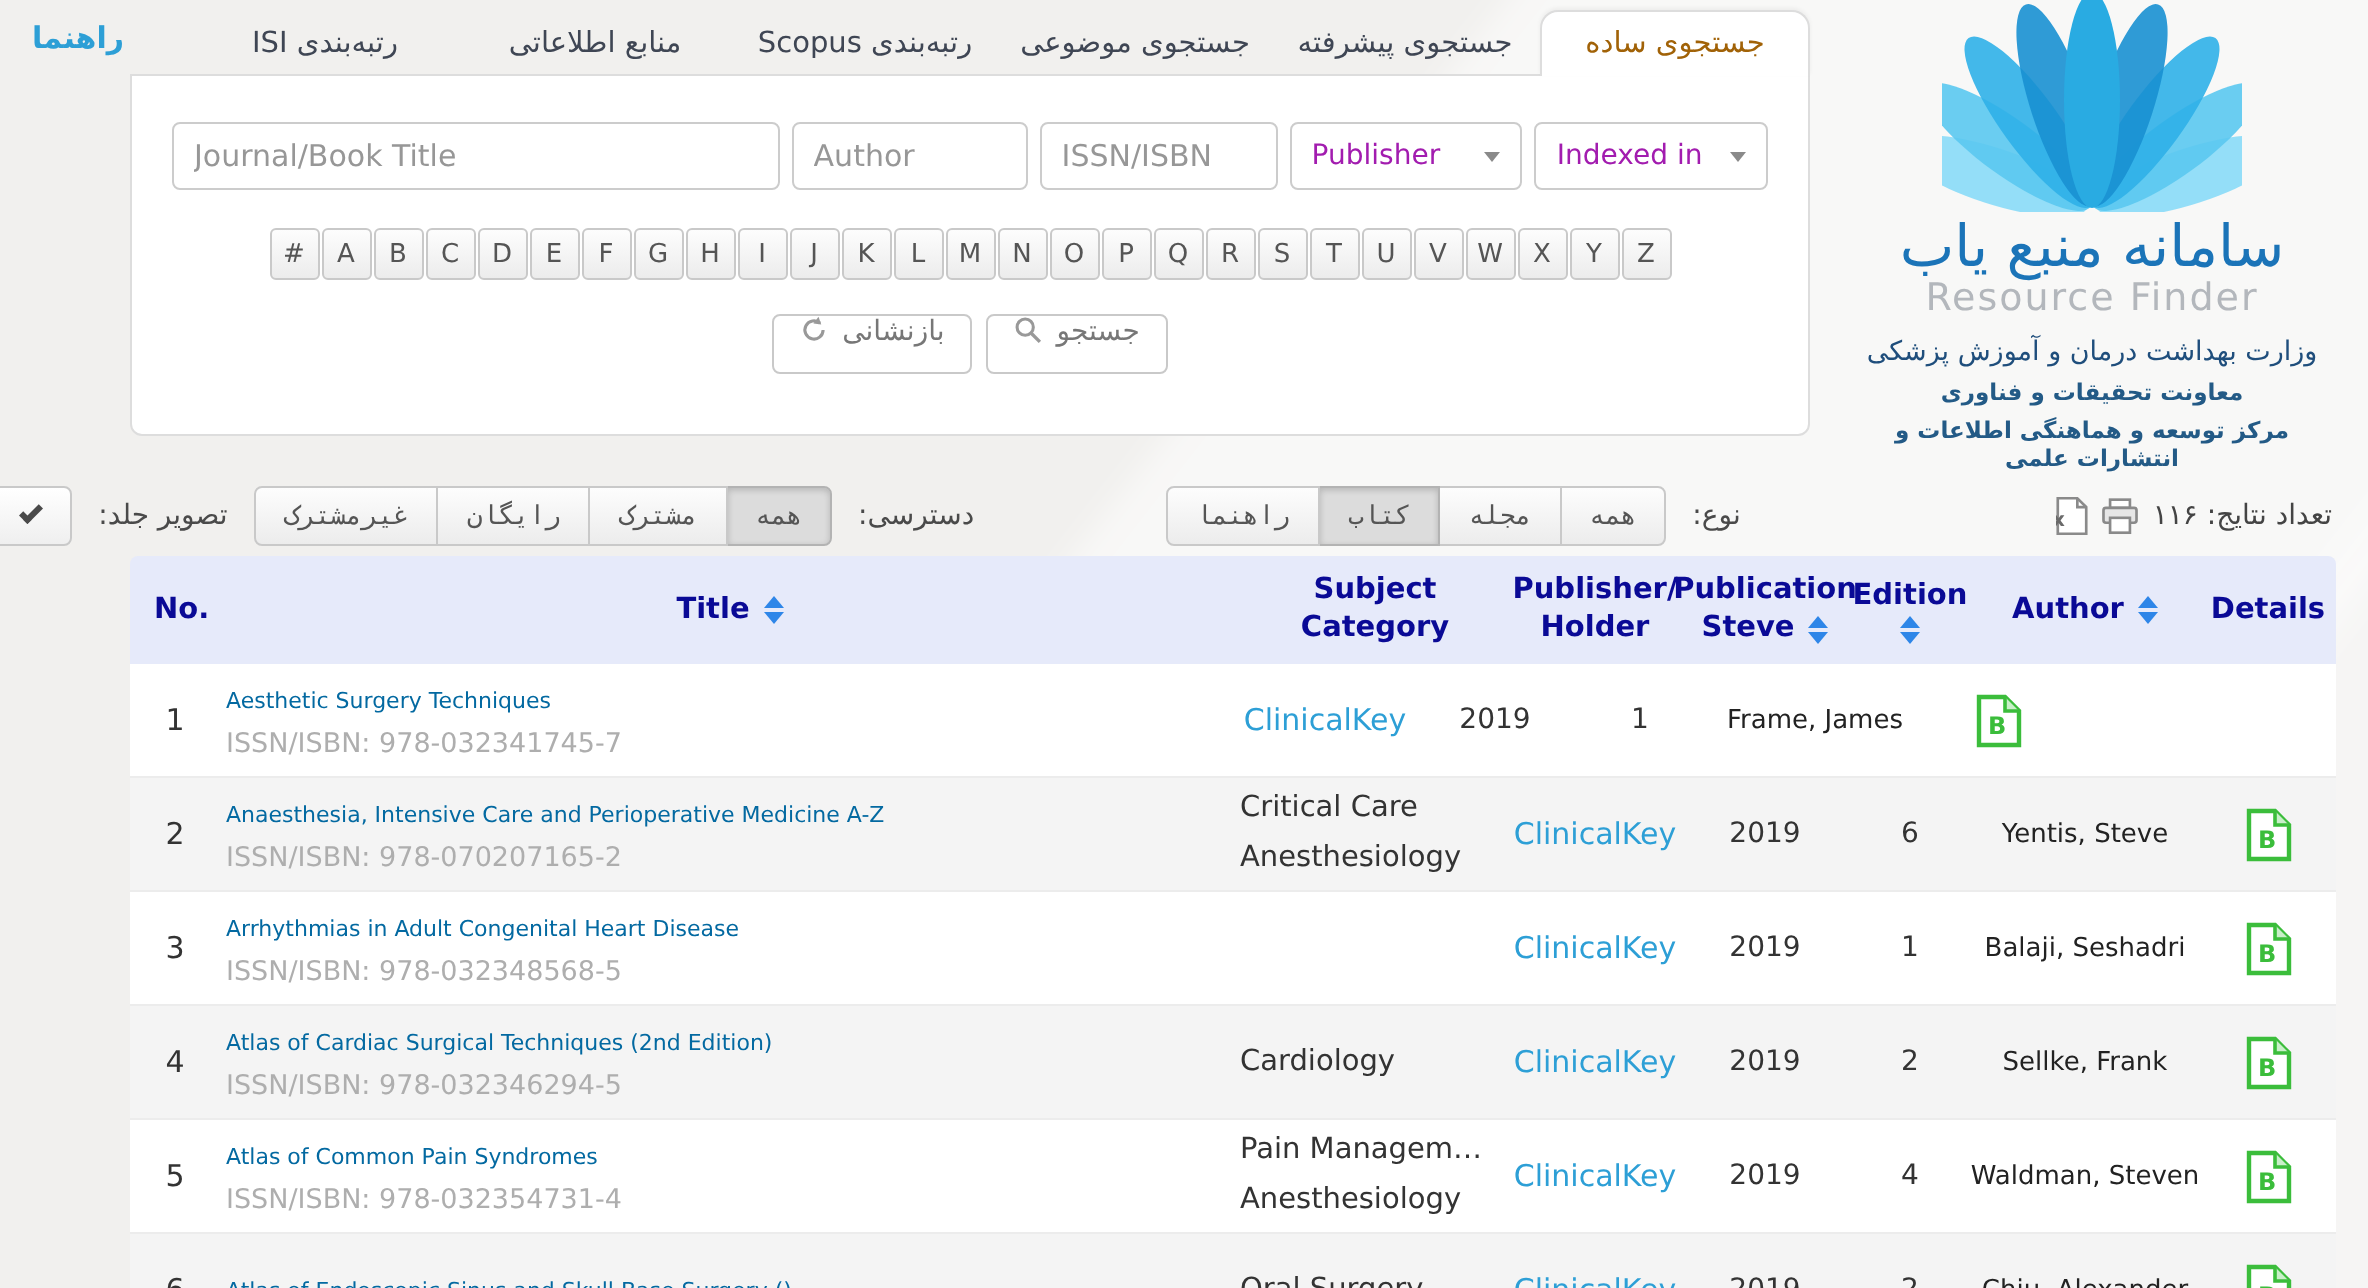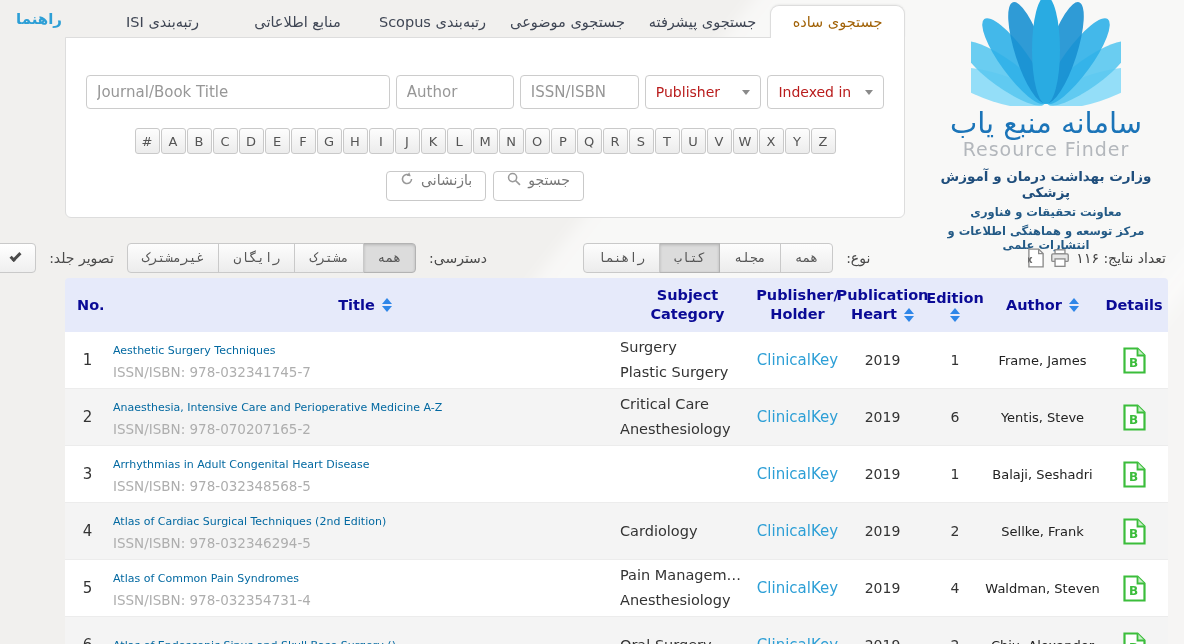--- a/index.html
+++ b/index.html
@@ -14,33 +14,33 @@
   #help-link{position:absolute;top:10px;left:16px;color:#2d9fd6;font-weight:bold;font-size:15px;z-index:4;cursor:pointer;text-decoration:none}
   #tabbar{position:absolute;top:5px;right:279px;display:flex;direction:rtl;z-index:3}
   .tab{width:135px;height:33px;display:flex;align-items:center;justify-content:center;font-size:14.5px;color:#3f4654;cursor:pointer;white-space:nowrap}
   .tab.active{background:#fff;border:1px solid #ddd;border-bottom:none;border-radius:9px 9px 0 0;color:#a16207;box-shadow:0 -1px 2px rgba(0,0,0,.05)}
 
   
   #logo{position:absolute;top:0;right:18px;width:240px;text-align:center;z-index:1}
   #logo svg{display:block;margin:0 auto}
   .logo-fa{font-size:29px;font-weight:normal;color:#1b74b8;margin-top:0px;line-height:34px}
   .logo-en{font-size:19px;font-weight:normal;color:#b3b7bc;letter-spacing:1px;margin-top:-2px}
-  .org1{font-size:13.5px;font-weight:bold;color:#1f4e7c;margin-top:8px}
+  .org1{font-size:13.5px;font-weight:normal;color:#1f4e7c;margin-top:8px}
   .org2{font-size:11.5px;font-weight:bold;color:#235a86;margin-top:5px}
   .org3{font-size:11.5px;font-weight:bold;color:#235a86;margin-top:5px}
 
   
-  #search-panel{position:absolute;top:37px;right:279px;width:840px;height:181px;background:#fff;border:1px solid #ddd;border-radius:0 0 6px 6px;z-index:2;padding:37px 20px}
+  #search-panel{position:absolute;top:37px;right:279px;width:840px;height:181px;background:#fff;border:1px solid #ddd;border-radius:0 0 6px 6px;z-index:2;padding:23px 20px}
   .fields{display:flex;direction:ltr;gap:6px}
   .fields input{height:34px;border:1px solid #ccc;border-radius:4px;padding:0 10px;font-size:15px;color:#333;font-family:inherit;outline:none}
   .fields input::placeholder{color:#979797}
   #f-title{width:305px}
   #f-author{width:118px}
   #f-issn{width:119px}
-  .sel{width:117px;height:34px;border:1px solid #ccc;border-radius:4px;background:#fff;display:flex;align-items:center;justify-content:space-between;padding:0 10px;color:#b91c1c;font-size:14px;cursor:pointer}
+  .sel{width:117px;height:34px;border:1px solid #ccc;border-radius:4px;background:#fff;display:flex;align-items:center;justify-content:space-between;padding:0 10px;color:#a21caf;font-size:14px;cursor:pointer}
   .caret{width:0;height:0;border-left:4.5px solid transparent;border-right:4.5px solid transparent;border-top:5px solid #8a8a8a}
   #alphabet{display:flex;direction:ltr;justify-content:center;gap:1px;margin-top:19px}
   .abtn{width:25px;height:26px;display:flex;align-items:center;justify-content:center;font-size:13px;color:#555;background:linear-gradient(#fdfdfd,#ececec);border:1px solid #c9c9c9;border-radius:3px;cursor:pointer;font-family:inherit}
   .actions{display:flex;direction:ltr;justify-content:center;gap:7px;margin-top:17px}
   .abutton{display:flex;align-items:flex-start;gap:7px;height:30px;padding:0 13px;background:#fff;border:1px solid #c9c9c9;border-radius:4px;color:#777;font-size:14px;font-family:inherit;cursor:pointer}
 
   
   #toolbar{position:absolute;top:240px;right:18px;left:58px;height:36px;display:flex;align-items:center;direction:rtl;z-index:1}
   .results{display:flex;align-items:center;gap:6px;color:#444;font-size:14px;margin-left:158px;white-space:nowrap}
   .results svg{cursor:pointer}
@@ -245,21 +245,21 @@
       <div class="h w-subj">
           <span>Subject Category</span>
         </div>
       <div class="h w-pub hcol">
         <span>Publisher/</span>
         <span>Holder</span>
       </div>
       <div class="h w-date hcol">
         <span>Publication</span>
         <span class="hline">
-            <span>Heart</span>
+            <span>Steve</span>
             <span class="sort">
               <i class="up"></i>
               <i class="dn"></i>
             </span>
           </span>
       </div>
       <div class="h w-ed hcol">
         <span>Edition</span>
         <span class="hline">
             <span class="sort" style="margin-left:0">
@@ -279,24 +279,20 @@
           <span>Details</span>
         </div>
     </div>
     <div id="rows">
         <div class="trow">
     <div class="c no">1</div>
     <div class="c title">
       <a class="tlink">Aesthetic Surgery Techniques</a>
       <div class="issn">ISSN/ISBN: 978-032341745-7</div>
     </div>
-    <div class="c subj">
-            <div>Surgery</div>
-            <div>Plastic Surgery</div>
-          </div>
     <div class="c pub">
             <a>ClinicalKey</a>
           </div>
     <div class="c date">2019</div>
     <div class="c ed">1</div>
     <div class="c auth">Frame, James</div>
     <div class="c det">
       <span class="doc-icon">
         <svg width="23" height="27" viewBox="0 0 23 27">
                 <path d="M1.5 1.5h13l7 7v17h-20z" fill="#fff" stroke="#3bbd3b" stroke-width="2.2"></path>

